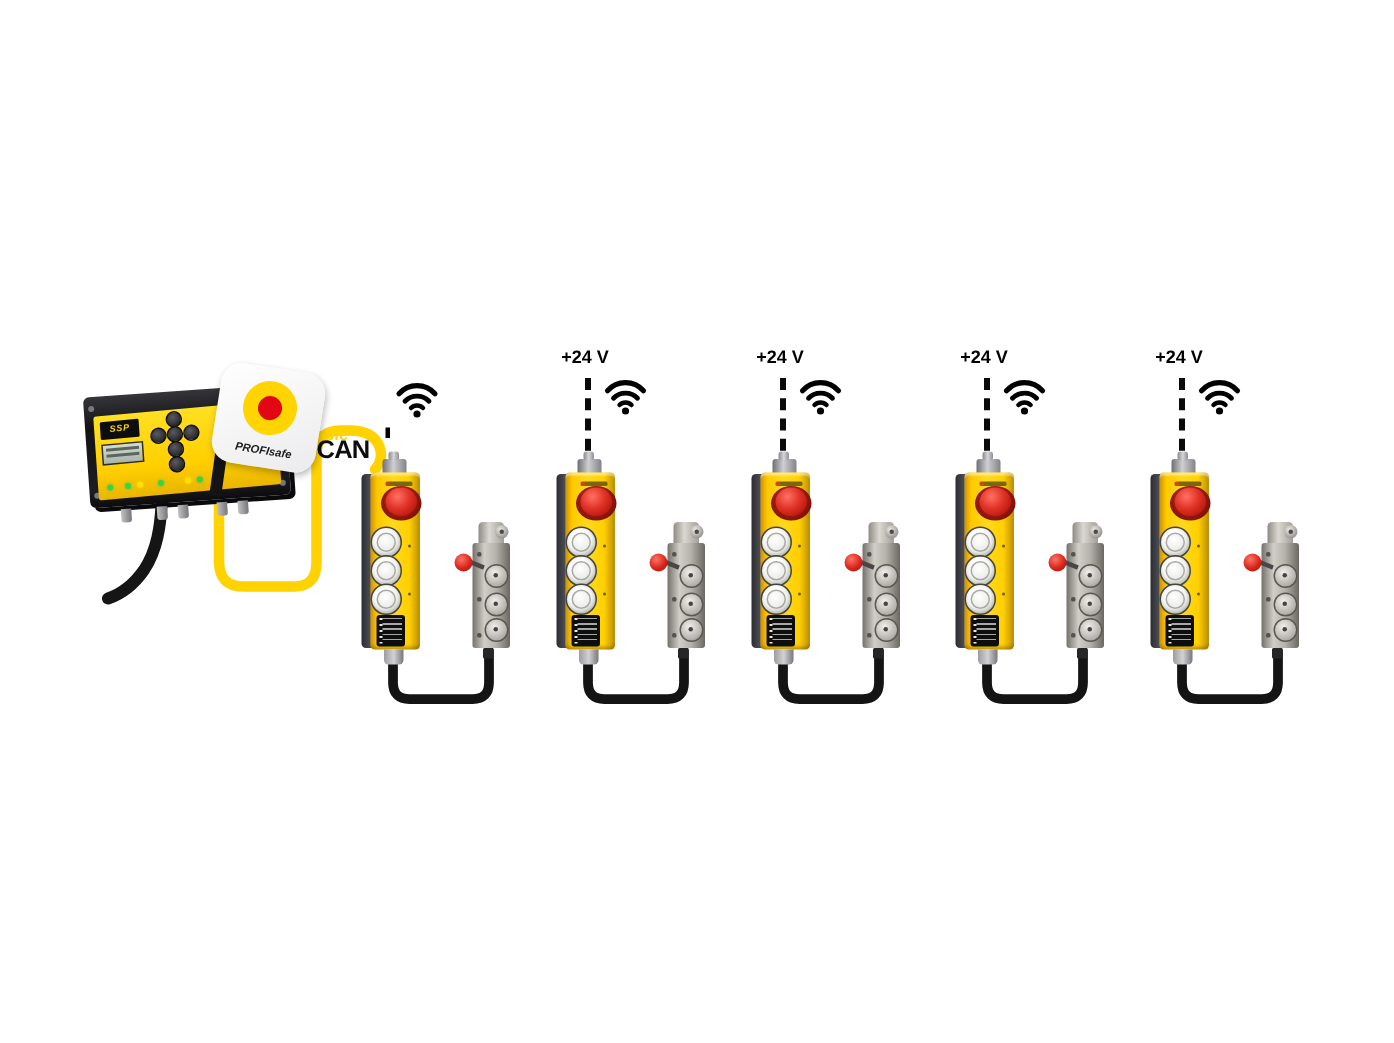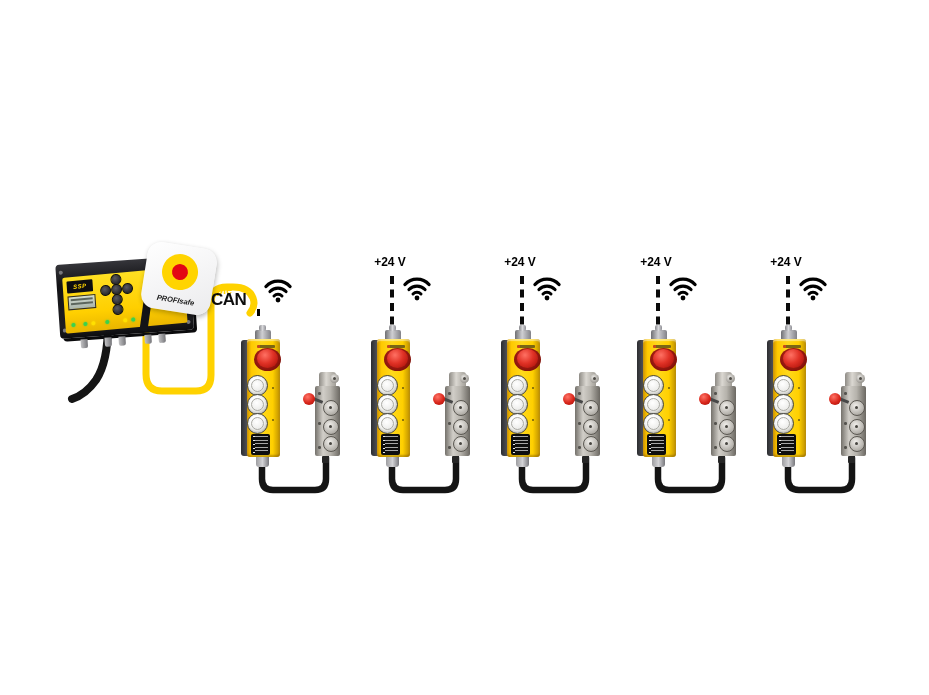--- a/index.html
+++ b/index.html
@@ -50,21 +50,21 @@
           background:#e30613;}
   .pf-text{position:absolute;left:0;bottom:7px;width:100%;text-align:center;font-size:7.5px;
            font-weight:bold;font-style:italic;color:#1c1c1c;}
   .can-prefix{position:absolute;left:196px;top:284px;font-size:11px;font-weight:bold;
               color:#ffd200;z-index:4;}
   .can-main{position:absolute;left:211px;top:290px;font-size:17px;font-weight:900;
             color:#0d0d0d;letter-spacing:-.5px;z-index:4;}
 
   
   #stations-layer{position:absolute;left:0;top:0;z-index:3;}
-  .station{position:absolute;top:228px;width:110px;height:252px;margin-top:24px;}
+  .station{position:absolute;top:228px;width:110px;height:252px;}
   .power-label{position:absolute;left:-2px;top:3px;width:42px;text-align:center;
                font-size:12px;font-weight:bold;color:#000;white-space:nowrap;}
   .power-dash{position:absolute;left:17px;top:22px;}
   .wifi{position:absolute;left:31px;top:22px;}
   .station.can-wired .wifi{left:22px;top:24px;}
   .artifact-dash{position:absolute;left:16px;top:57px;width:3px;height:7px;background:#000;
                  display:none;}
   .station.can-wired .artifact-dash{display:block;}
 
   

